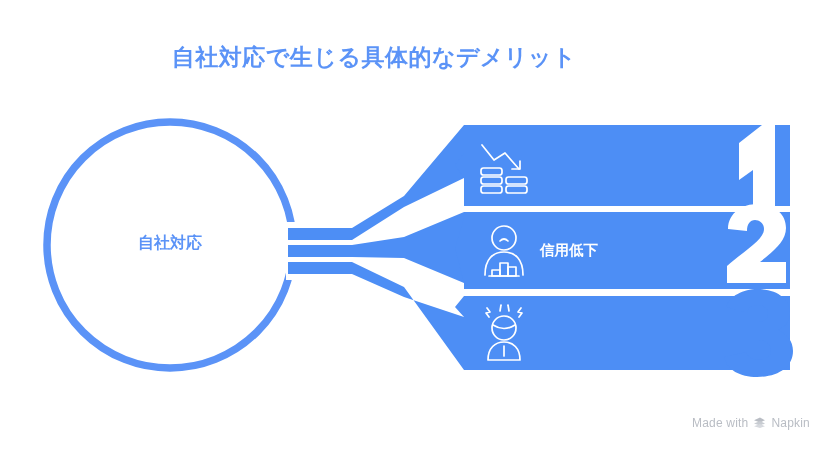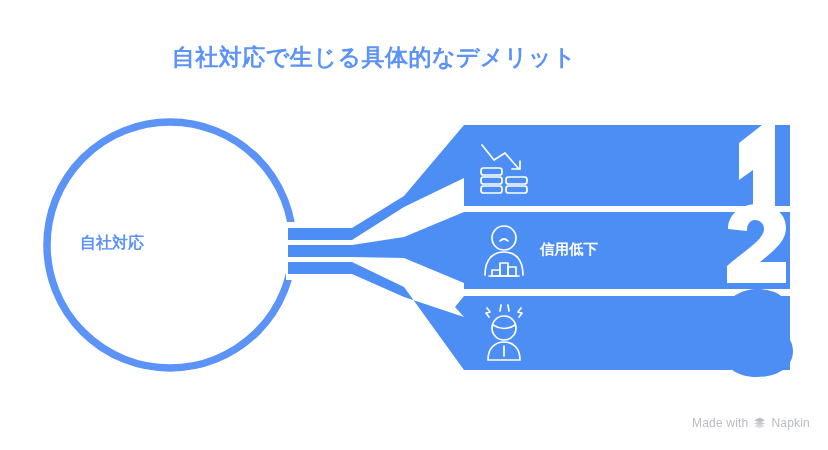--- a/index.html
+++ b/index.html
@@ -33,36 +33,36 @@
   #diagram-svg {
     position: absolute;
     left: 0;
     top: 0;
   }
   .hub-label {
     position: absolute;
     left: 80px;
     top: 232px;
     width: 180px;
-    text-align: left;
+    text-align: center;
     font-size: 16px;
     font-weight: bold;
     color: #5B93F7;
     line-height: 22px;
   }
   .bar-label {
     position: absolute;
     font-size: 14.5px;
     font-weight: bold;
     color: #ffffff;
     line-height: 24px;
     width: 172px;
   }
   .bar-label.l1 { left: 540px; top: 152px; }
-  .bar-label.l2 { left: 540px; top: 238px; font-family: Liberation Mono, monospace; }
+  .bar-label.l2 { left: 540px; top: 238px; }
   .bar-label.l3 { left: 540px; top: 311px; }
   .watermark {
     position: absolute;
     right: 18px;
     bottom: 20px;
     display: flex;
     align-items: center;
     gap: 5px;
     font-size: 12px;
     color: #B9BDC4;

